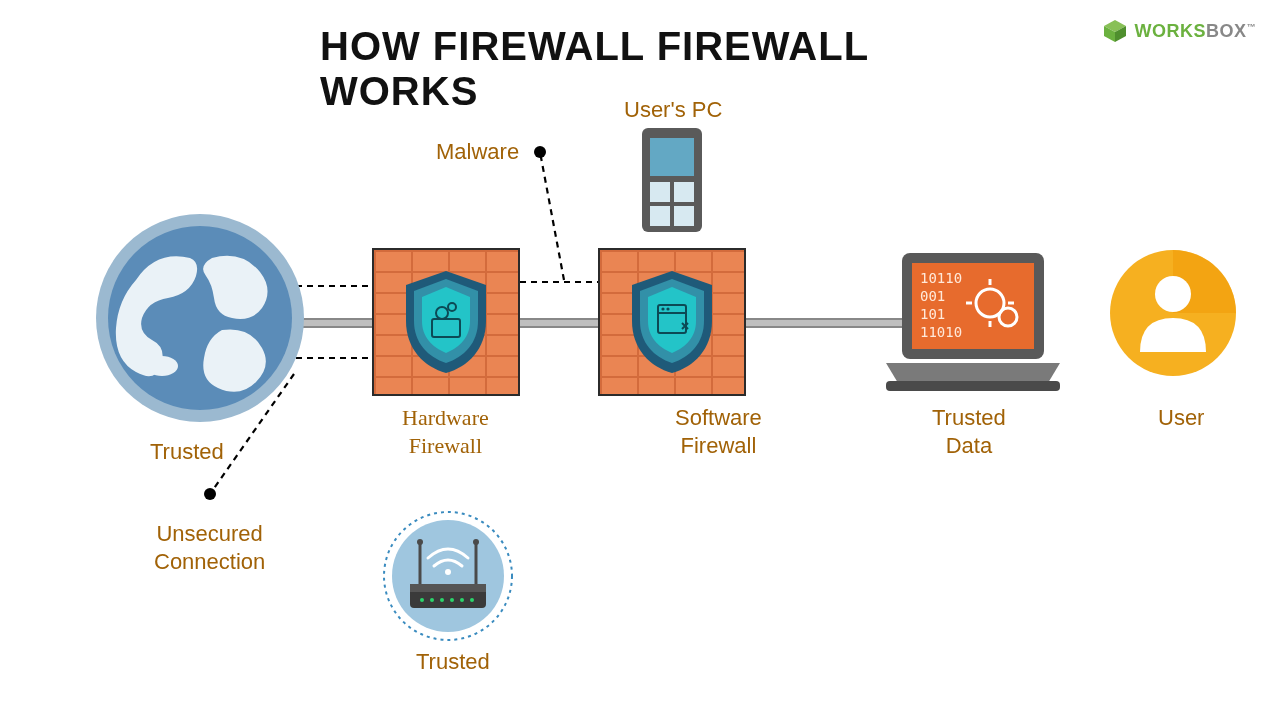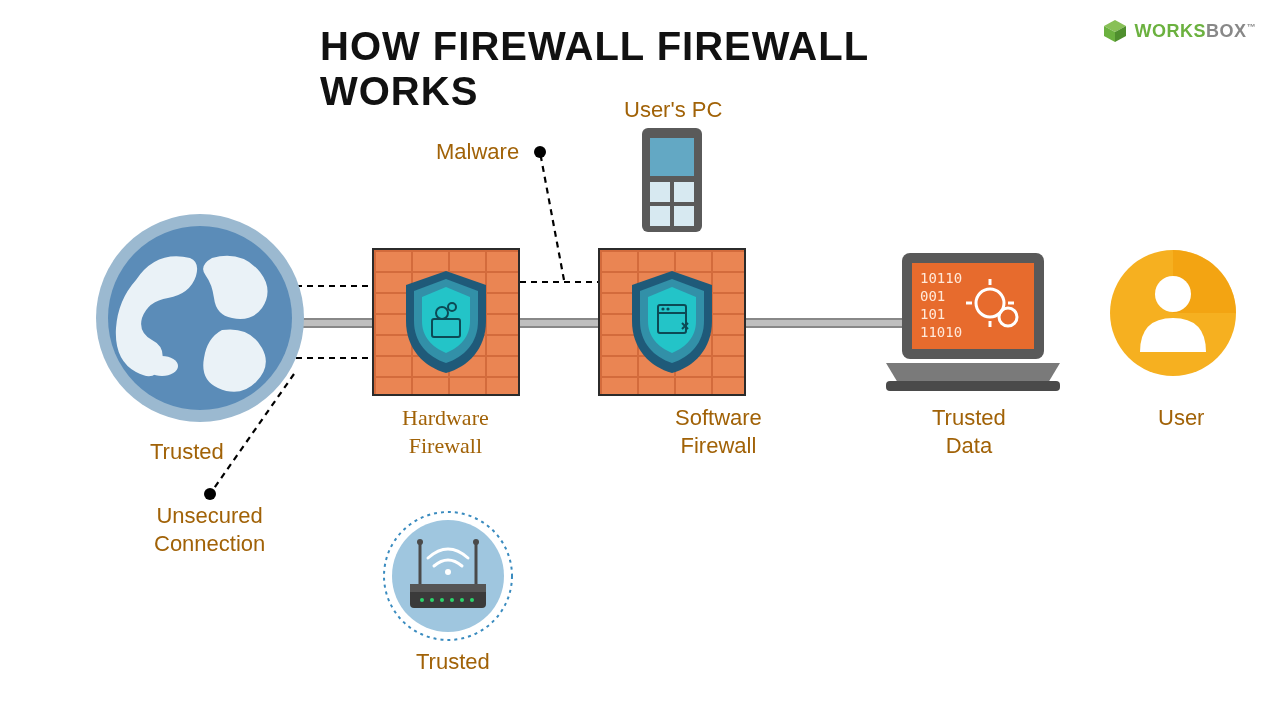--- a/index.html
+++ b/index.html
@@ -205,21 +205,21 @@
     <rect x="10" y="56" width="20" height="20" fill="#d7e9f1"></rect>
     <rect x="34" y="56" width="20" height="20" fill="#d7e9f1"></rect>
     <rect x="10" y="80" width="20" height="20" fill="#d7e9f1"></rect>
     <rect x="34" y="80" width="20" height="20" fill="#d7e9f1"></rect>
   </svg>
 </div>
 <div class="label" style="top:96px; left:624px;">User's PC</div>
 
 <div class="label" style="top:138px; left:436px;">Malware</div>
 
-<div class="label" style="top:502px; left:154px; white-space:pre;">Unsecured
+<div class="label" style="top:520px; left:154px; white-space:pre;">Unsecured
 Connection</div>
 
 <div class="laptop">
   <svg width="186" height="156" viewBox="0 0 186 156">
     <rect x="22" y="10" width="142" height="106" rx="8" fill="#595959"></rect>
     <rect x="32" y="20" width="122" height="86" fill="#e76b2d"></rect>
     <path d="M6 120 h174 l-12 20 H18 Z" fill="#7a7a7a"></path>
     <rect x="6" y="138" width="174" height="10" rx="4" fill="#4a4a4a"></rect>
     <text x="40" y="40" fill="#ffe9da" font-family="monospace" font-size="14">10110</text>
     <text x="40" y="58" fill="#ffe9da" font-family="monospace" font-size="14">001</text>

